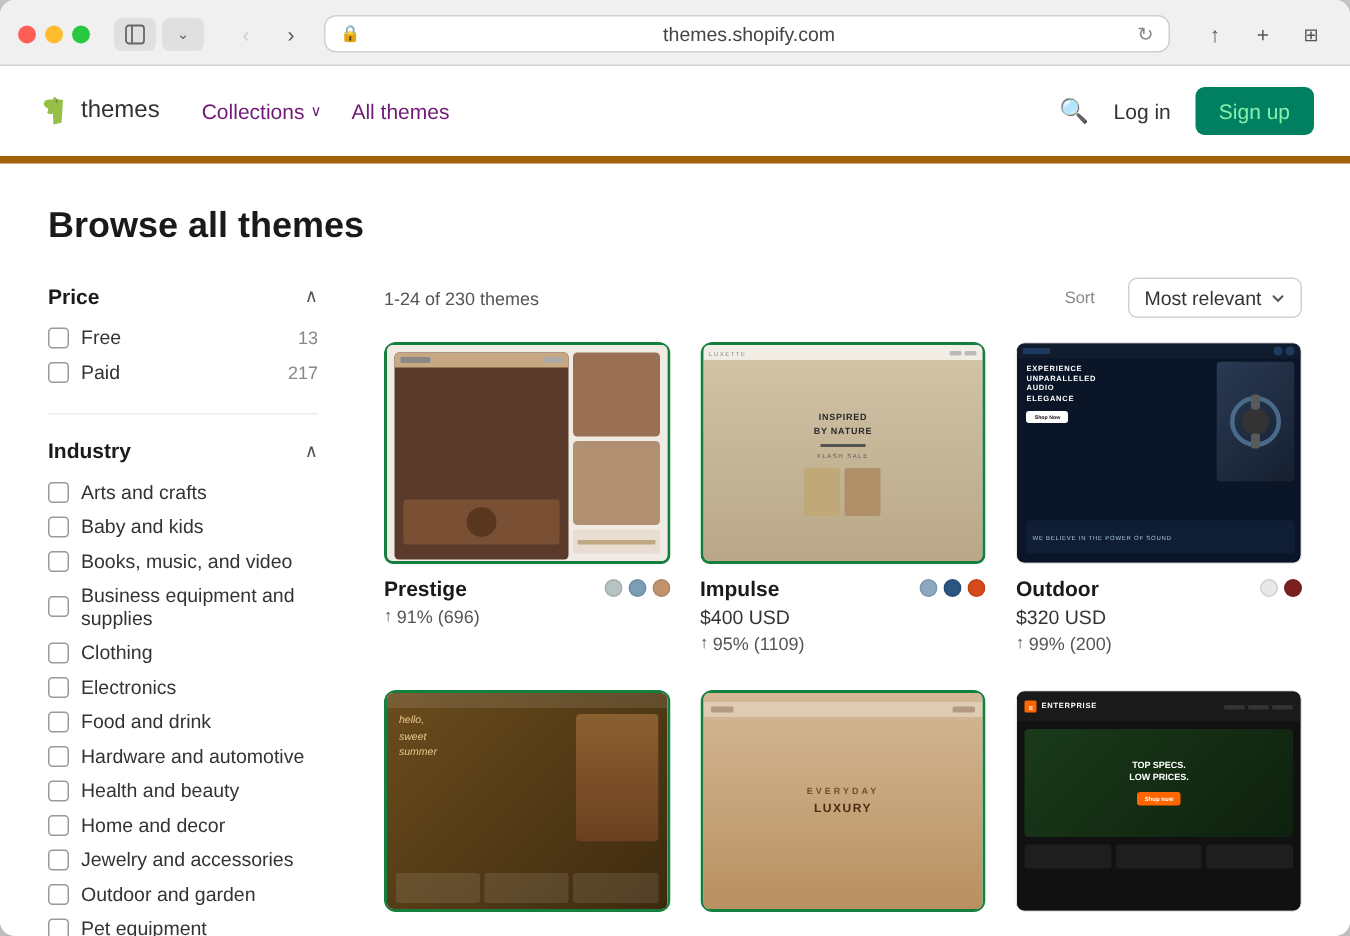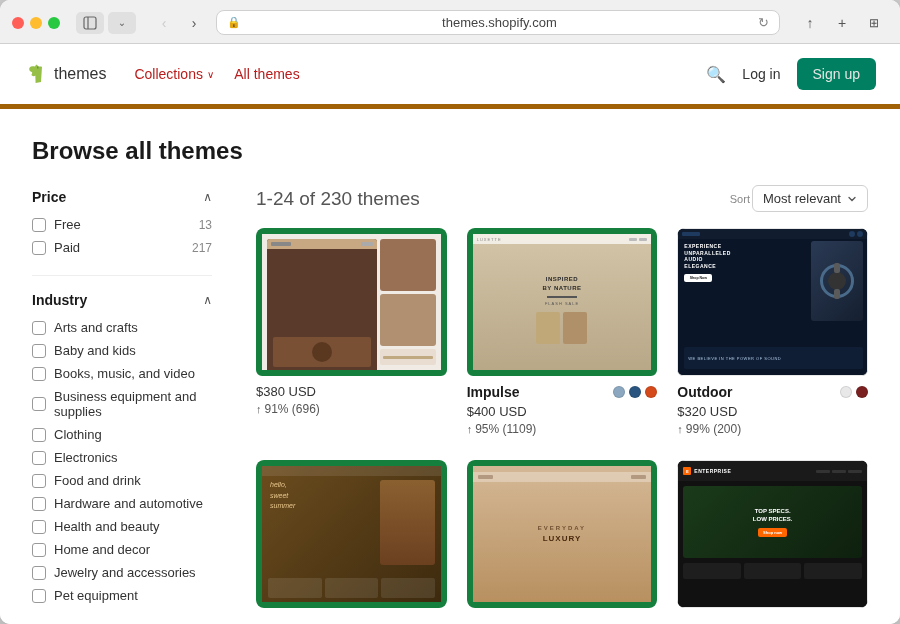--- a/index.html
+++ b/index.html
@@ -149,21 +149,21 @@
       font-weight: 400;
     }
     .nav-links {
       display: flex;
       gap: 20px;
       align-items: center;
       flex: 1;
     }
     .nav-link {
       font-size: 14px;
-      color: #b91c1c;
+      color: #701a75;
       text-decoration: none;
       display: flex;
       align-items: center;
       gap: 4px;
       cursor: pointer;
       text-align: right;
     }
     .nav-right {
       display: flex;
       align-items: center;
@@ -175,21 +175,21 @@
       font-size: 16px;
     }
     .login-link {
       font-size: 14px;
       color: #333;
       cursor: pointer;
       text-decoration: none;
     }
     .signup-btn {
       background: #008060;
-      color: #e5e5e5;
+      color: #86efac;
       border: none;
       border-radius: 6px;
       padding: 8px 16px;
       font-size: 14px;
       cursor: pointer;
       font-weight: 500;
     }
     
     .main {
       flex: 1;
@@ -278,27 +278,27 @@
       padding-bottom: 16px;
     }
     .content-toolbar {
       display: flex;
       justify-content: space-between;
       align-items: center;
       margin-bottom: 16px;
       padding-top: 4px;
     }
     .result-count {
-      font-size: 19px;
+      font-size: 12px;
       color: #555;
     }
     .sort-container {
       display: flex;
       align-items: center;
-      gap: 2px;
+      gap: 22px;
     }
     .sort-label {
       font-size: 11px;
       color: #888;
     }
     .sort-select {
       border: 1px solid #d0d0d0;
       border-radius: 6px;
       padding: 5px 10px;
       font-size: 13px;
@@ -319,21 +319,21 @@
       overflow: hidden;
       cursor: pointer;
     }
     .theme-thumb {
       width: 100%;
       height: 148px;
       background: #f0ebe5;
       border-radius: 6px;
       overflow: hidden;
       position: relative;
-      border: 6px solid #15803d;
+      border: 2px solid #15803d;
     }
     .theme-info {
       padding: 8px 0 4px 0;
     }
     .theme-name-row {
       display: flex;
       justify-content: space-between;
       align-items: center;
       margin-bottom: 4px;
     }
@@ -537,20 +537,26 @@
             <div class="filter-item">
               <label class="filter-label">
                 <div class="filter-checkbox"></div>
                 <span>Home and decor</span>
               </label>
             </div>
             <div class="filter-item">
               <label class="filter-label">
                 <div class="filter-checkbox"></div>
                 <span>Jewelry and accessories</span>
+              </label>
+            </div>
+            <div class="filter-item">
+              <label class="filter-label">
+                <div class="filter-checkbox"></div>
+                <span>Outdoor and garden</span>
               </label>
             </div>
             <div class="filter-item">
               <label class="filter-label">
                 <div class="filter-checkbox"></div>
                 <span>Pet equipment</span>
               </label>
             </div>
 
           </div>
@@ -587,21 +593,28 @@
                   <div style="flex:1;display:flex;flex-direction:column;gap:3px;">
                     <div style="flex:1;background:#9a7055;border-radius:3px;"></div>
                     <div style="flex:1;background:#b09070;border-radius:3px;"></div>
                     <div style="height:16px;background:#e8ddd0;border-radius:2px;display:flex;align-items:center;padding:0 3px;">
                       <div style="width:100%;height:3px;background:#c0a880;border-radius:1px;"></div>
                     </div>
                   </div>
                 </div>
               </div>
               <div class="theme-info">
-                <div class="theme-price">$380 USD</div>
+                <div class="theme-name-row">
+                  <span class="theme-name">Prestige</span>
+                  <div class="theme-colors">
+                    <div class="color-dot" style="background:#b5c3c3;"></div>
+                    <div class="color-dot" style="background:#7a9eb5;"></div>
+                    <div class="color-dot" style="background:#c4936e;"></div>
+                  </div>
+                </div>
                 <div class="theme-rating">
                   <span class="rating-arrow">↑</span>
                   <span>91% (696)</span>
                 </div>
               </div>
             </div>
 
             <div class="theme-card">
               <div class="theme-thumb" style="background:#ddd;">
                 <div style="width:100%;height:100%;background:linear-gradient(180deg,#d4c4a8 0%,#b8a888 100%);position:relative;overflow:hidden;">

